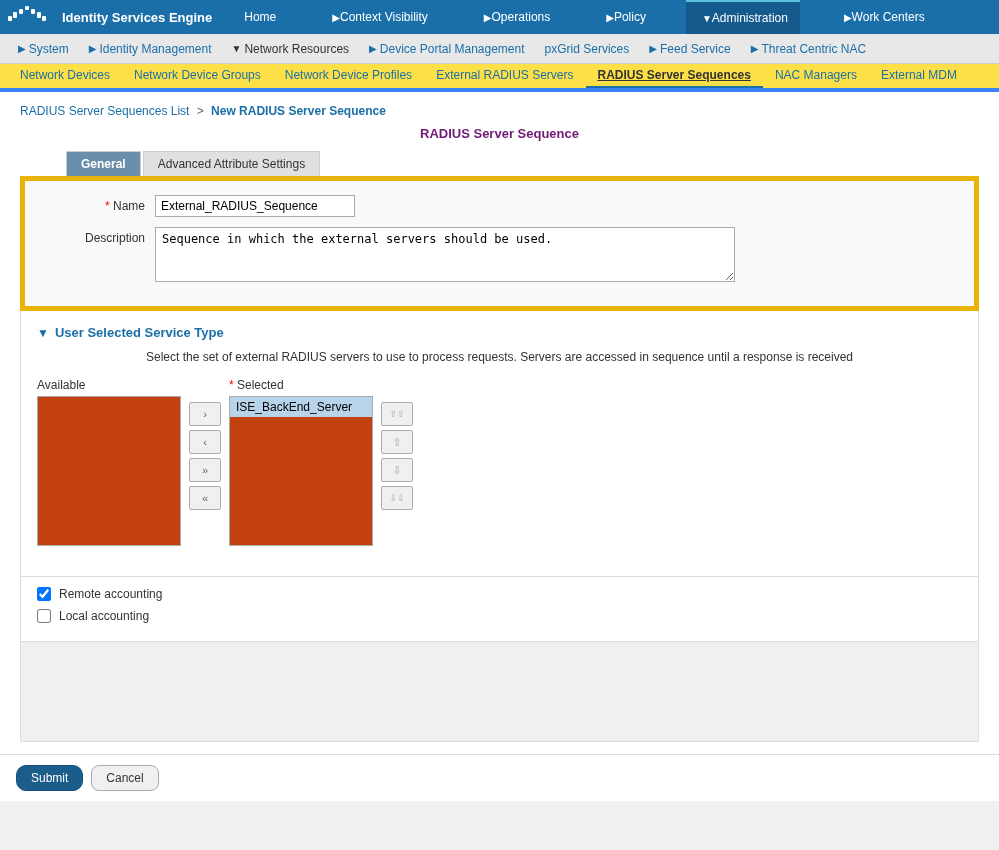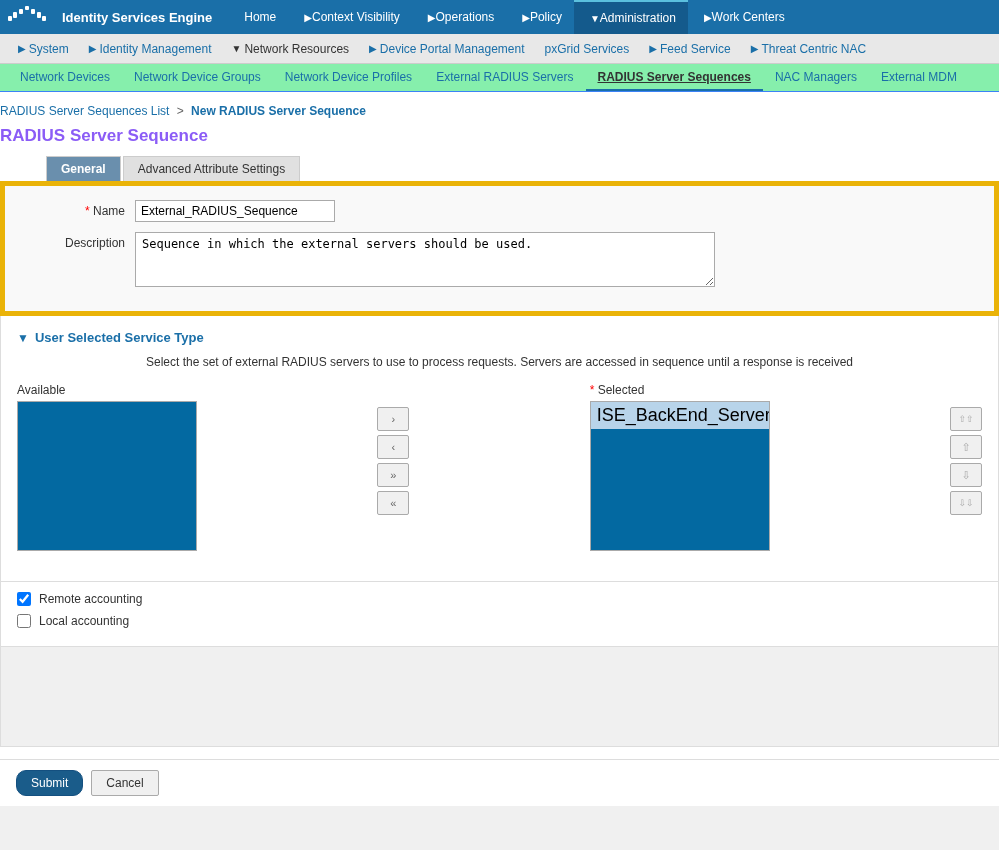--- a/index.html
+++ b/index.html
@@ -22,20 +22,21 @@
       color: white;
       font-size: 13px;
       font-weight: bold;
       margin-right: 20px;
       white-space: nowrap;
     }
     .top-nav-items {
       display: flex;
       align-items: center;
       height: 100%;
+      gap: 28px;
     }
     .top-nav-item {
       color: white;
       font-size: 12px;
       padding: 0 12px;
       height: 100%;
       display: flex;
       align-items: center;
       cursor: pointer;
       white-space: nowrap;
@@ -68,22 +69,22 @@
       align-items: center;
       cursor: pointer;
       white-space: nowrap;
       text-decoration: none;
     }
     .second-nav-item .arrow { margin-right: 3px; font-size: 10px; }
     .second-nav-item.has-dropdown { color: #333; }
 
     
     .third-nav {
-      background: #86efac;
-      border-bottom: 1px solid #3b82f6;
+      background: #fde047;
+      border-bottom: 4px solid #3b82f6;
       display: flex;
       height: 28px;
       padding: 0 8px;
     }
     .third-nav-item {
       color: #1a6fa8;
       font-size: 12px;
       padding: 0 12px;
       height: 100%;
       display: flex;
@@ -95,38 +96,39 @@
     .third-nav-item.active {
       color: #333;
       border-bottom: 2px solid #1a6fa8;
       font-weight: bold;
       text-decoration: underline;
     }
 
     
     .main-content {
       background: white;
-      padding: 12px 0;
+      padding: 12px 20px;
     }
 
     
     .breadcrumb {
       margin-bottom: 8px;
       font-size: 12px;
     }
     .breadcrumb a { color: #1a6fa8; text-decoration: none; }
     .breadcrumb .separator { color: #666; margin: 0 4px; }
     .breadcrumb .current { color: #1a6fa8; font-weight: bold; }
 
     
     .page-title {
-      font-size: 17px;
+      font-size: 13px;
       font-weight: bold;
-      color: #8b5cf6;
+      color: #701a75;
       margin-bottom: 10px;
+      text-align: center;
     }
 
     
     .form-tabs {
       display: flex;
       margin-bottom: 0;
       border-bottom: none;
       margin-left: 46px;
     }
     .form-tab {
@@ -211,40 +213,40 @@
       font-size: 12px;
       color: #333;
       text-align: center;
       margin-bottom: 14px;
     }
 
     
     .transfer-container {
       display: flex;
       align-items: flex-start;
-      justify-content: space-between;
+      justify-content: flex-start;
       gap: 8px;
       margin-bottom: 16px;
     }
     .transfer-list-wrapper {
       display: flex;
       flex-direction: column;
     }
     .transfer-list-label {
       font-size: 12px;
       margin-bottom: 4px;
       color: #333;
     }
     .transfer-list {
-      width: 180px;
+      width: 144px;
       height: 150px;
       border: 1px solid #aaa;
-      background: #0369a1;
+      background: #c2410c;
       overflow-y: auto;
-      font-size: 18px;
+      font-size: 12px;
     }
     .transfer-list-item {
       padding: 3px 6px;
       cursor: pointer;
     }
     .transfer-list-item.selected { background: #b8d4ea; }
 
     .transfer-buttons {
       display: flex;
       flex-direction: column;
@@ -333,21 +335,21 @@
       cursor: pointer;
       border-radius: 10px;
     }
     .btn-cancel {
       background: #f0f0f0;
       color: #333;
       border: 1px solid #aaa;
       padding: 5px 14px;
       font-size: 12px;
       cursor: pointer;
-      border-radius: 2px;
+      border-radius: 8px;
     }
 
     
     .cisco-svg {
       width: 38px;
       height: 22px;
       margin-right: 6px;
     }
   </style>
 </head>

